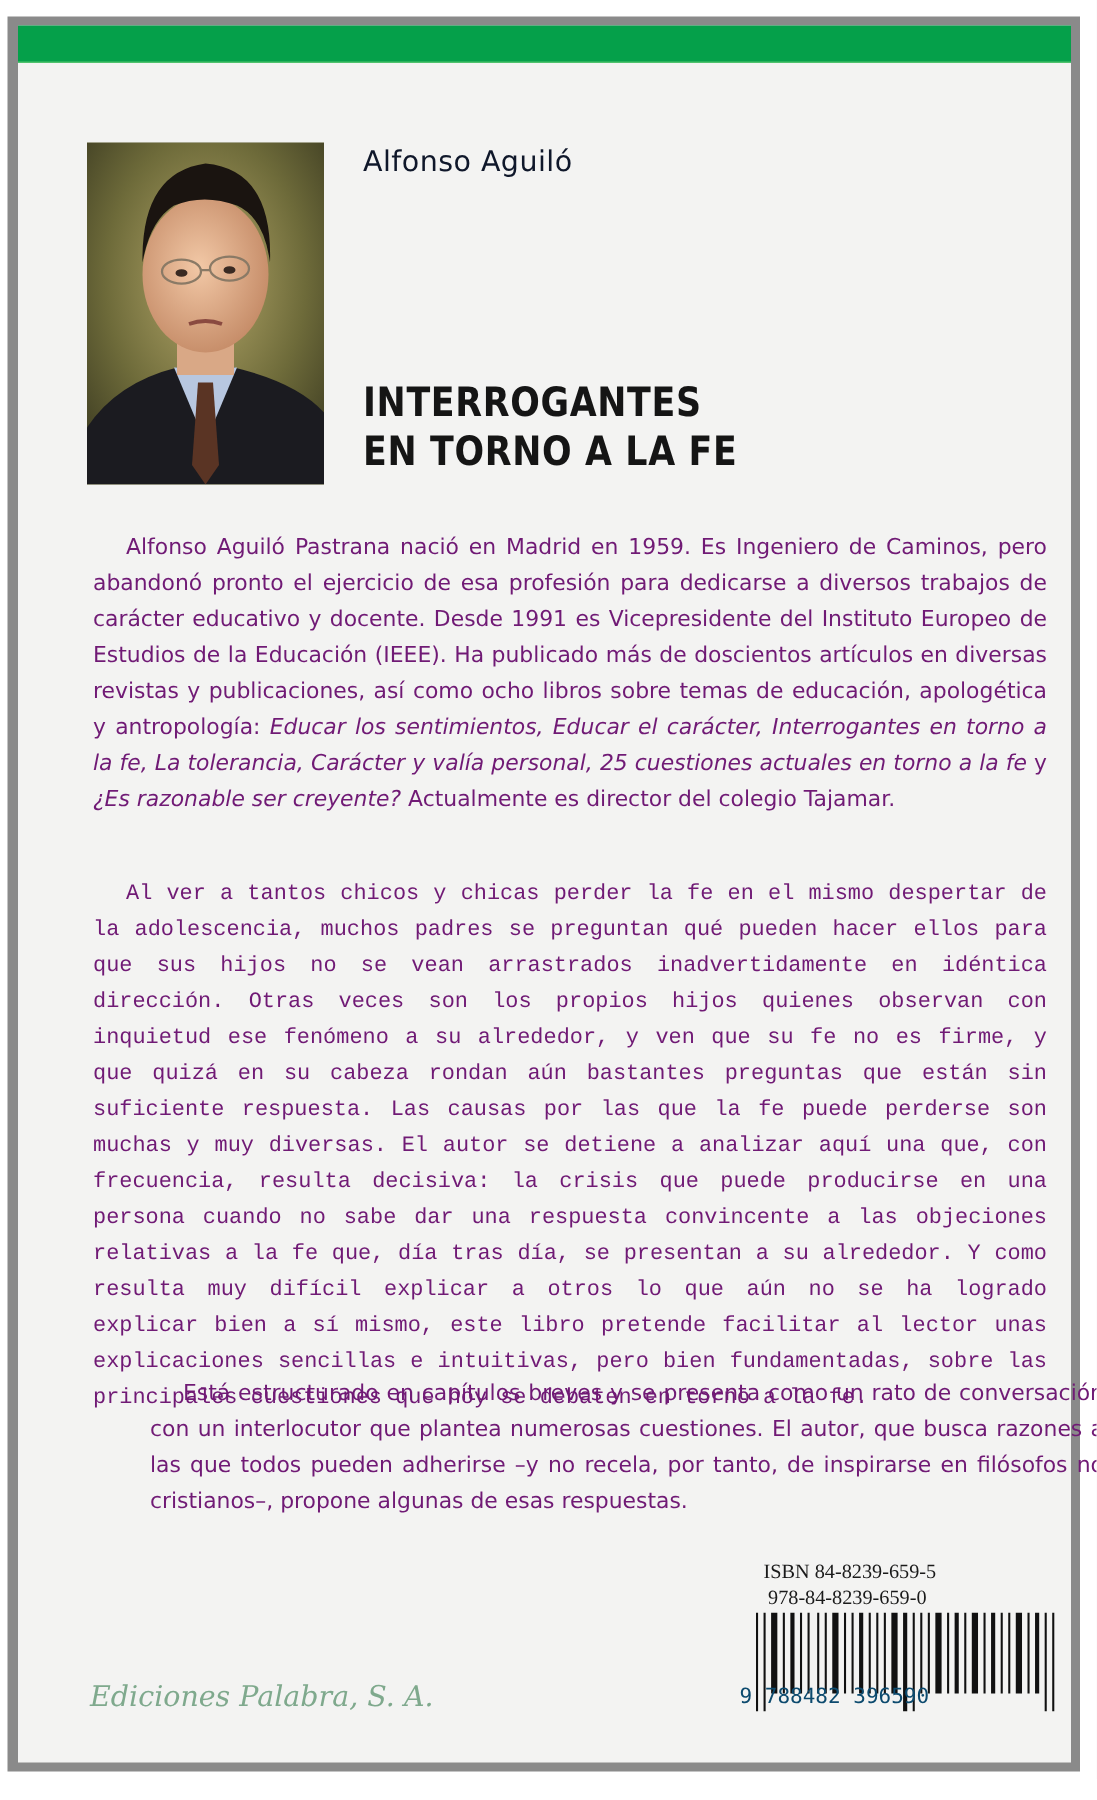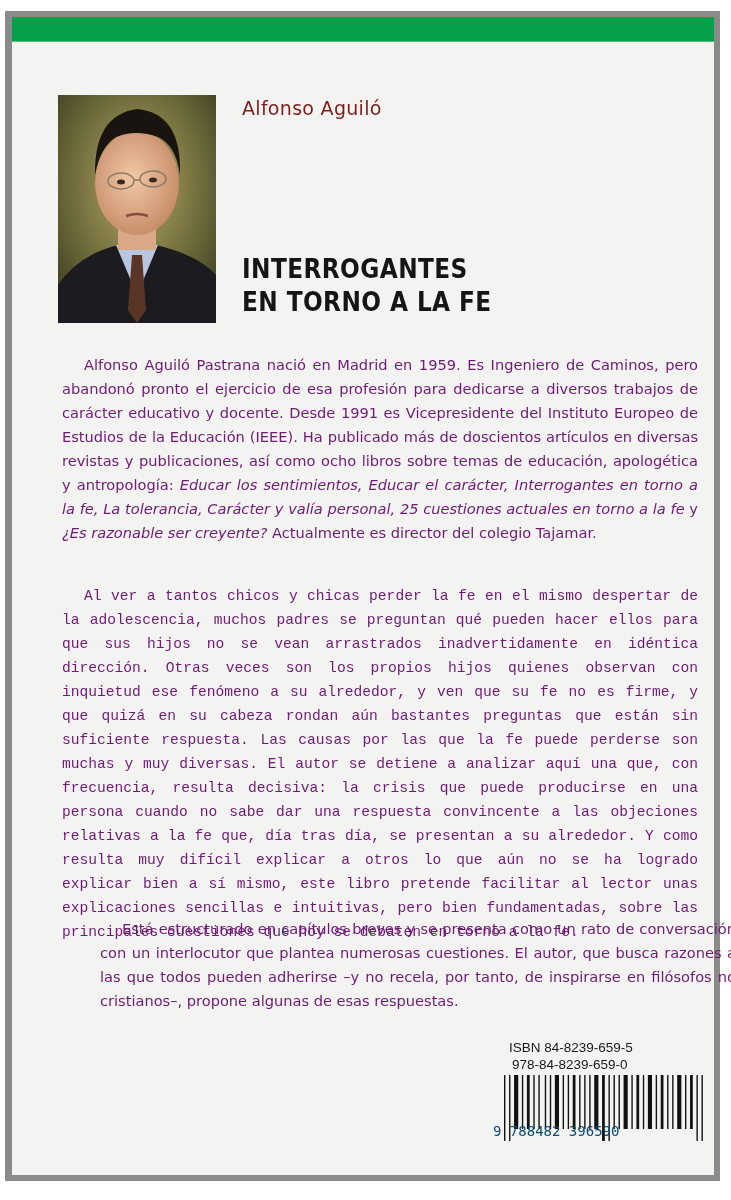--- a/index.html
+++ b/index.html
@@ -1,28 +1,28 @@
 <!DOCTYPE html>
 <html><head>
 <meta charset="utf-8">
 <style>
   html, body { margin:0; padding:0; background:#ffffff; }
   body { width:731px; height:1200px; position:relative; overflow:hidden; font-family:"DejaVu Sans", sans-serif; }
   .frame { position:absolute; left:5px; top:11px; width:715px; height:1170px; background:#8a8a8a; }
   .page { position:absolute; left:12px; top:17px; width:702px; height:1158px; background:#f3f3f2; }
   .greenbar { position:absolute; left:0; top:0; width:702px; height:24px; background:#05a04a; border-bottom:1px solid #4fc26d; }
   .photo { position:absolute; left:46px; top:78px; width:158px; height:228px; overflow:hidden; background:#6b6a42; }
-  .author { position:absolute; left:230px; top:80px; font-family:"DejaVu Sans", sans-serif; font-size:19px; color:#7f1d1d; letter-spacing:0.3px; }
+  .author { position:absolute; left:230px; top:80px; font-family:"DejaVu Sans", sans-serif; font-size:19px; color:#0f172a; letter-spacing:0.3px; }
   .title { position:absolute; left:230px; top:235px; font-family:"DejaVu Sans", sans-serif; font-weight:bold; font-size:27px; line-height:33px; color:#151515; transform:scaleX(0.86); transform-origin:left top; letter-spacing:0.5px; }
   .body { position:absolute; left:50px; width:636px; font-family:"DejaVu Sans", sans-serif; font-size:14.6px; line-height:24px; color:#701a75; text-align:justify; }
   .body p { margin:0; text-indent:22px; }
   .p1 { top:336px; }
   .p2 { top:567px;font-family:Liberation Mono, monospace; }
   .p3 { top:900px;margin-left:38px; }
-  .isbn { position:absolute; left:497px; top:1022px; font-family:Liberation Sans, sans-serif; font-size:13.5px; line-height:17px; color:#1a1a1a; }
+  .isbn { position:absolute; left:497px; top:1022px; font-family:Liberation Serif, serif; font-size:13.5px; line-height:17px; color:#1a1a1a; }
   .barcode { position:absolute; left:492px; top:1058px; width:200px; height:66px; }
   .barnum { position:absolute; left:481px; top:1106px; font-family:"DejaVu Sans Mono", monospace; font-size:14px; color:#0c4a6e; background:transparent; }
   .publisher { position:absolute; left:48px; top:1103px; font-family:"DejaVu Serif", serif; font-style:italic; font-size:19px; color:#7fa98d; }
 </style>
 </head>
 <body>
 
 <div class="frame"></div>
 <div class="page">
   <div class="greenbar"></div>
@@ -109,13 +109,14 @@
       <rect x="129.6" y="0" width="1.1" height="54" fill="#111"></rect>
       <rect x="133.6" y="0" width="1.1" height="54" fill="#111"></rect>
       <rect x="137.6" y="0" width="3.3000000000000003" height="54" fill="#111"></rect>
       <rect x="143.79999999999998" y="0" width="1.1" height="54" fill="#111"></rect>
       <rect x="147.79999999999998" y="0" width="2.2" height="54" fill="#111"></rect>
       <rect x="152.89999999999998" y="0" width="1.1" height="66" fill="#111"></rect>
       <rect x="156.89999999999998" y="0" width="1.1" height="66" fill="#111"></rect>
     </svg>
   <div class="barnum">9 788482 396590</div>
 
+  <div class="publisher">Ediciones Palabra, S. A.</div>
 </div>
 
 </body></html>

